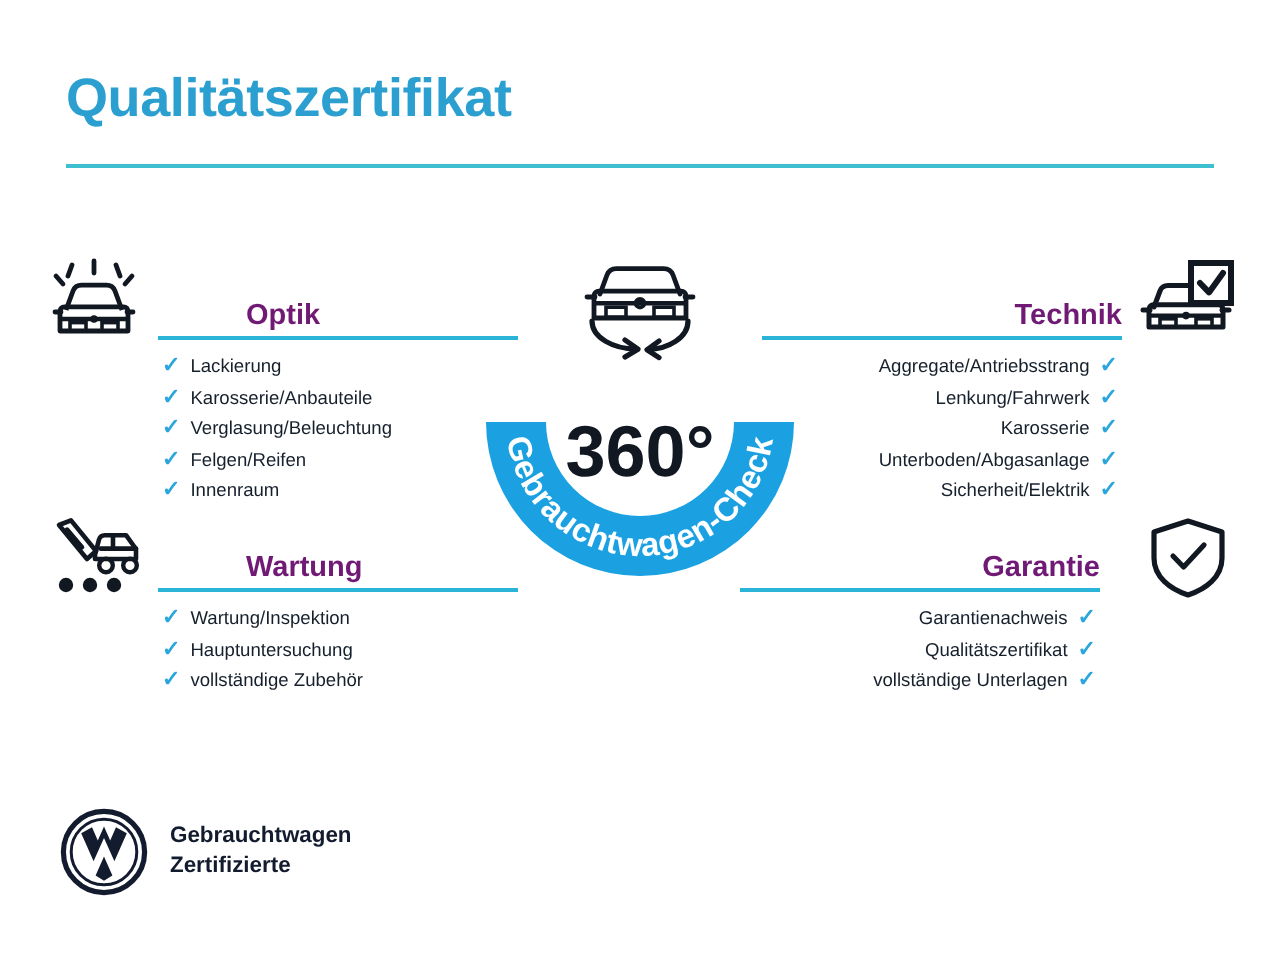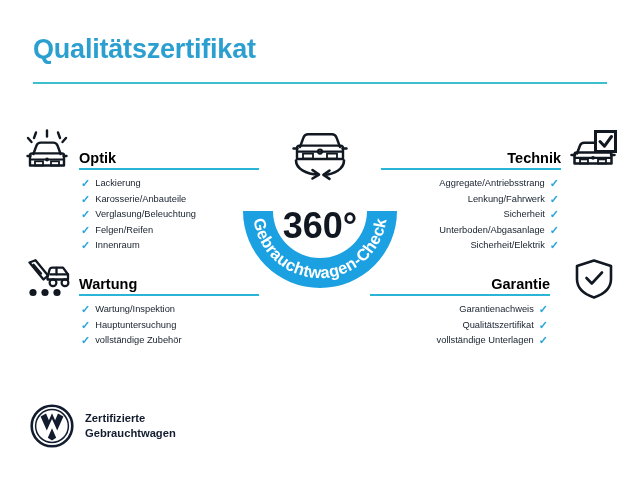--- a/index.html
+++ b/index.html
@@ -26,22 +26,23 @@
     background:#3ebfd0;
   }
 
   
   .section{position:absolute;}
   .sec-head{
     position:relative;height:26px;
   }
   .sec-title{
     position:absolute;bottom:3px;
-    font-size:14.5px;font-weight:bold;color:#000000;
+    font-size:14.5px;font-weight:bold;color:#701a75;
     white-space:nowrap;
+    margin-left:44px;
   }
   .sec-rule{
     position:absolute;left:0;right:0;bottom:-1px;
     height:2px;background:#29b4d8;
   }
   .items{margin-top:7px;}
   .item{
     display:flex;align-items:center;
     font-size:9.3px;color:#16202c;
     line-height:1;
@@ -267,21 +268,21 @@
     <div class="items">
       <div class="item">
         <span>Aggregate/Antriebsstrang</span>
         <span class="chk">✓</span>
       </div>
       <div class="item">
         <span>Lenkung/Fahrwerk</span>
         <span class="chk">✓</span>
       </div>
       <div class="item">
-        <span>Sicherheit</span>
+        <span>Karosserie</span>
         <span class="chk">✓</span>
       </div>
       <div class="item">
         <span>Unterboden/Abgasanlage</span>
         <span class="chk">✓</span>
       </div>
       <div class="item">
         <span>Sicherheit/Elektrik</span>
         <span class="chk">✓</span>
       </div>
@@ -312,18 +313,18 @@
   <div id="footer">
     <div id="vw-logo">
       <svg viewBox="0 0 44 44">
         <circle cx="22" cy="22" r="20.3" fill="none" stroke="#131c2e" stroke-width="2.6"></circle>
         <circle cx="22" cy="22" r="16.4" fill="none" stroke="#131c2e" stroke-width="1.5"></circle>
         <path d="M22 9.2 L25.1 16.2 L28.0 9.6 L33.4 12.6 L27.2 26.6 L24.3 20.1 L22 15.0 L19.7 20.1 L16.8 26.6 L10.6 12.6 L16.0 9.6 L18.9 16.2 Z
                  M22 24.2 L26.2 33.8 L22 36.4 L17.8 33.8 Z" fill="#131c2e"></path>
       </svg>
     </div>
     <div id="footer-text">
+      <div>Gebrauchtwagen</div>
       <div>Zertifizierte</div>
-      <div>Gebrauchtwagen</div>
     </div>
   </div>
 
 </div>
 
 </body></html>

